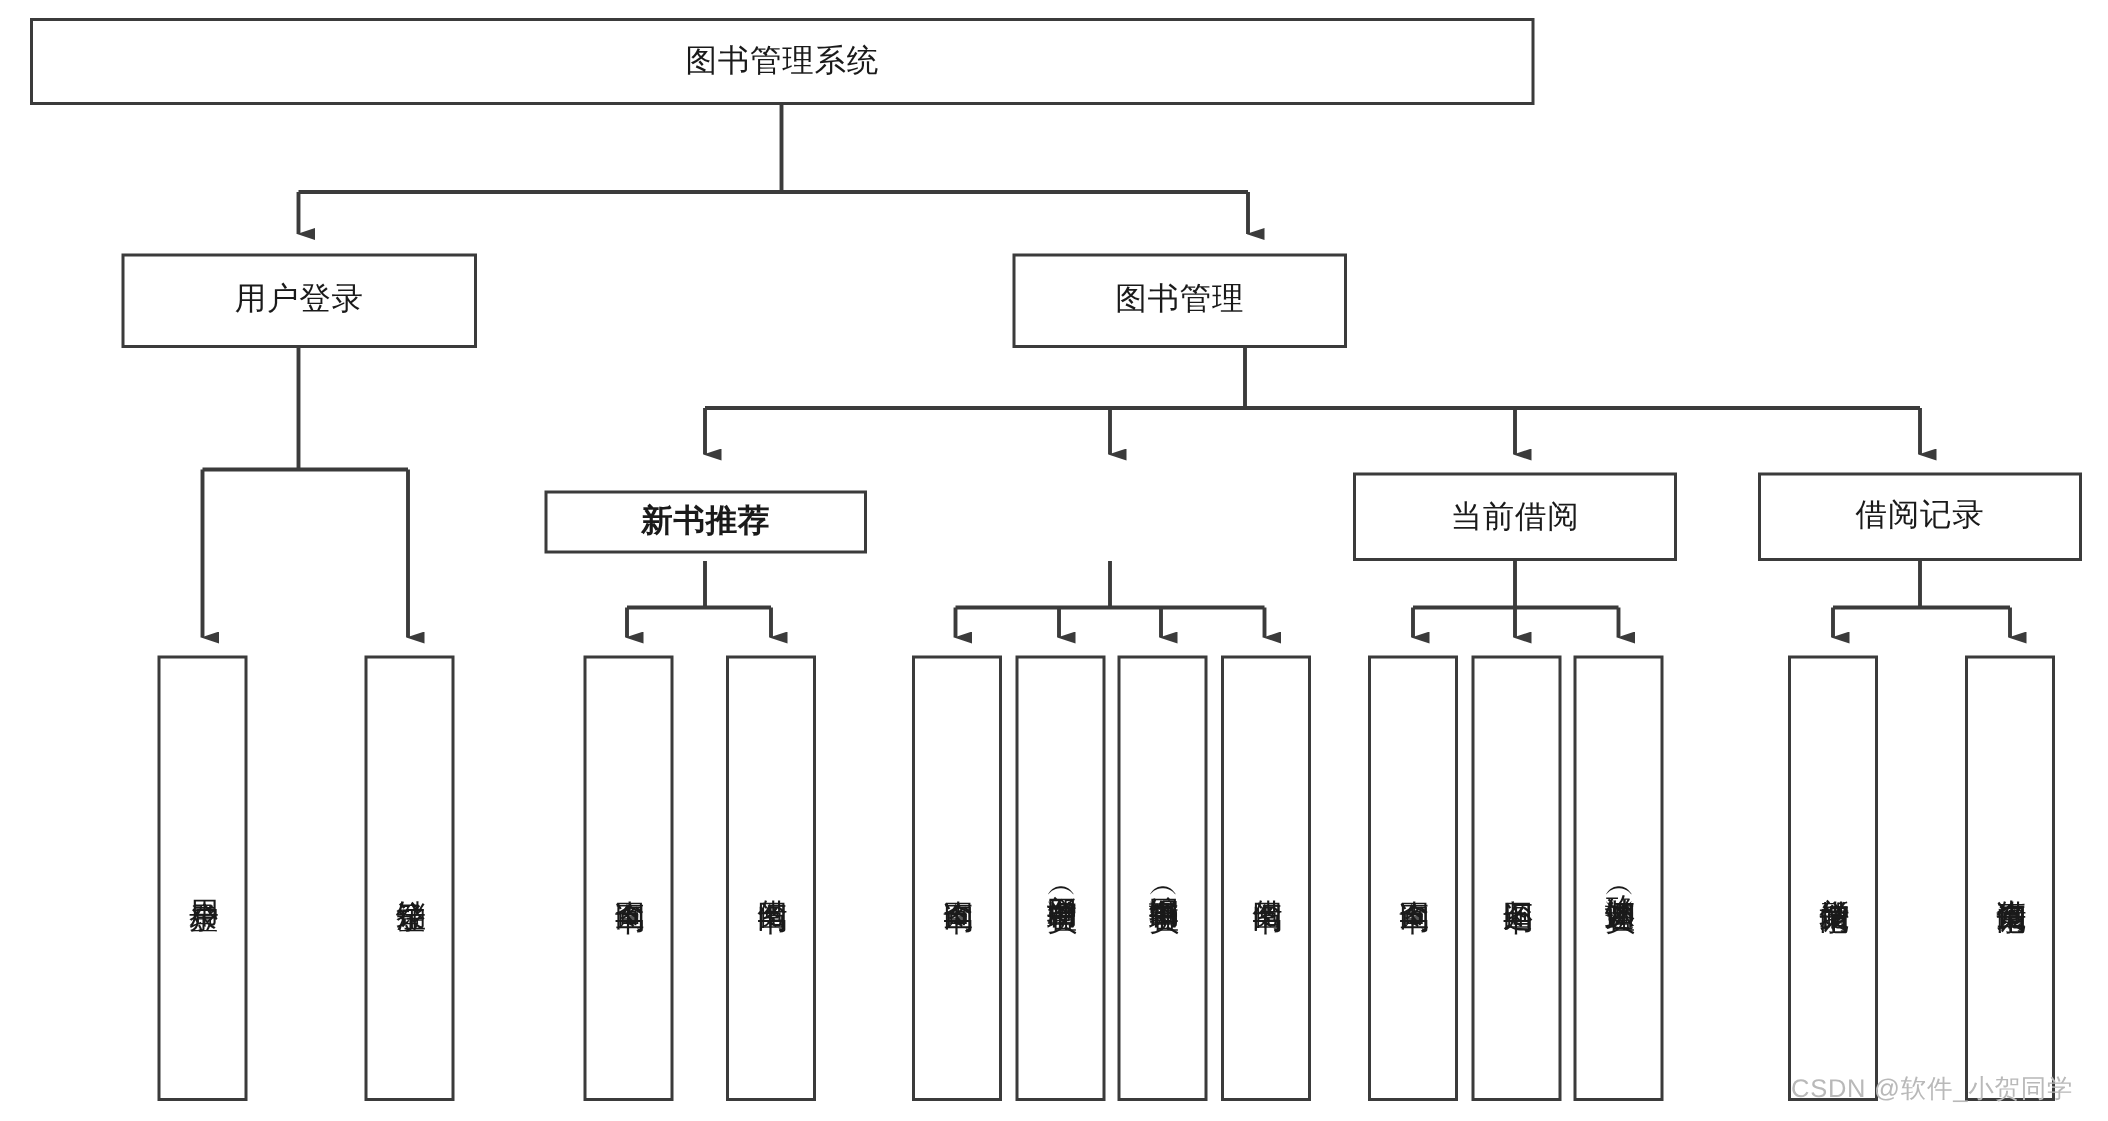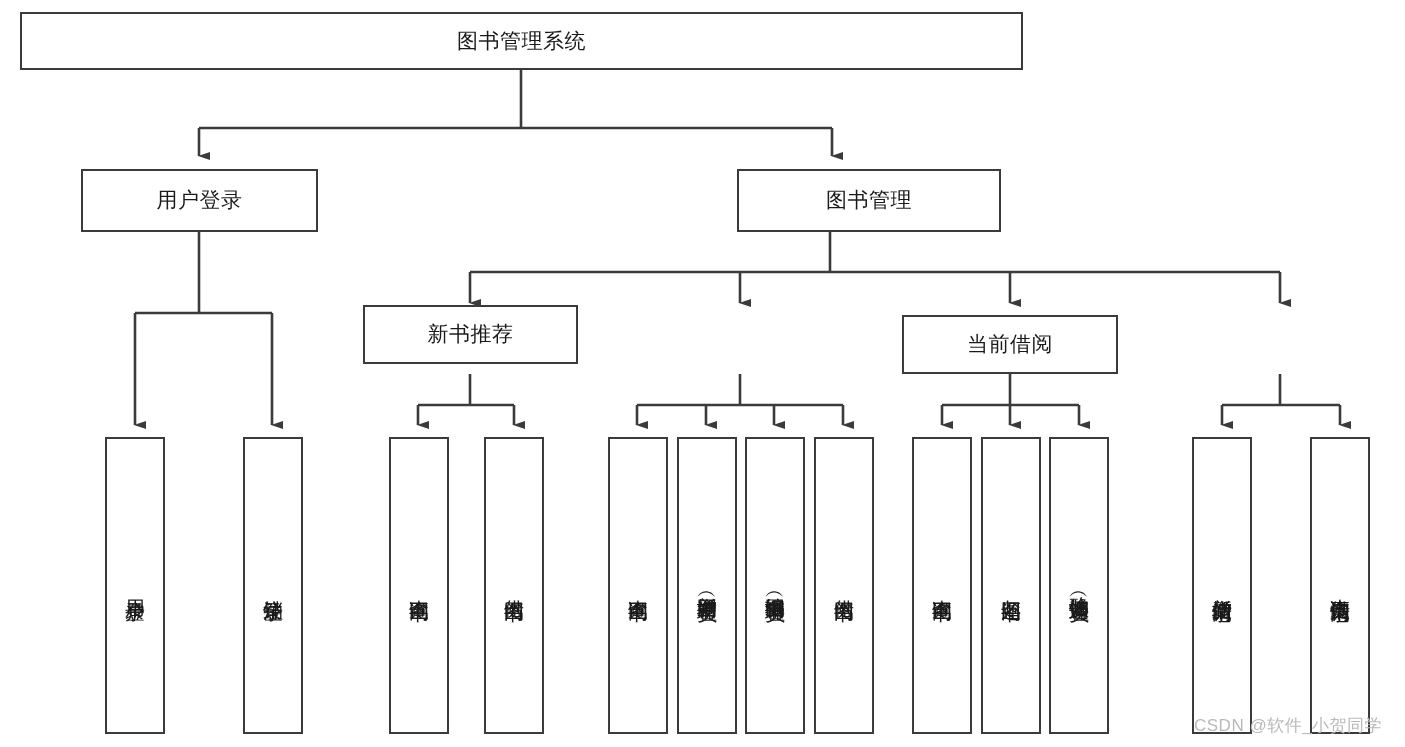--- a/index.html
+++ b/index.html
@@ -126,33 +126,36 @@
   </svg>
 
   <div class="node-box" style="left:20px; top:12px; width:1003px; height:58px;">
     <span class="node-label">图书管理系统</span>
   </div>
 
   <div class="node-box" style="left:81px; top:169px; width:237px; height:63px;">
     <span class="node-label">用户登录</span>
   </div>
 
-  <div class="node-box" style="left:737px; top:169px; width:264px; height:63px;">
+  <div class="node-box" style="left:675px; top:169px; width:223px; height:63px;">
     <span class="node-label">图书管理</span>
   </div>
 
-  <div class="node-box" style="left:363px; top:305px; width:215px; height:59px;">
+  <div class="node-box" style="left:363px; top:327px; width:215px; height:42px;font-weight:bold;">
     <span class="node-label">新书推荐</span>
   </div>
 
 
   <div class="node-box" style="left:902px; top:315px; width:216px; height:59px;font-family:Liberation Serif, serif;">
     <span class="node-label">当前借阅</span>
   </div>
 
+  <div class="node-box" style="left:1172px; top:315px; width:216px; height:59px;">
+    <span class="node-label">借阅记录</span>
+  </div>
 
   <div class="leaf-box" style="left:105px; top:437px; width:60px; height:297px;">
     <span class="leaf-label">用户登录</span>
   </div>
 
   <div class="leaf-box" style="left:243px; top:437px; width:60px; height:297px;">
     <span class="leaf-label">注销登录</span>
   </div>
 
   <div class="leaf-box" style="left:389px; top:437px; width:60px; height:297px;">

